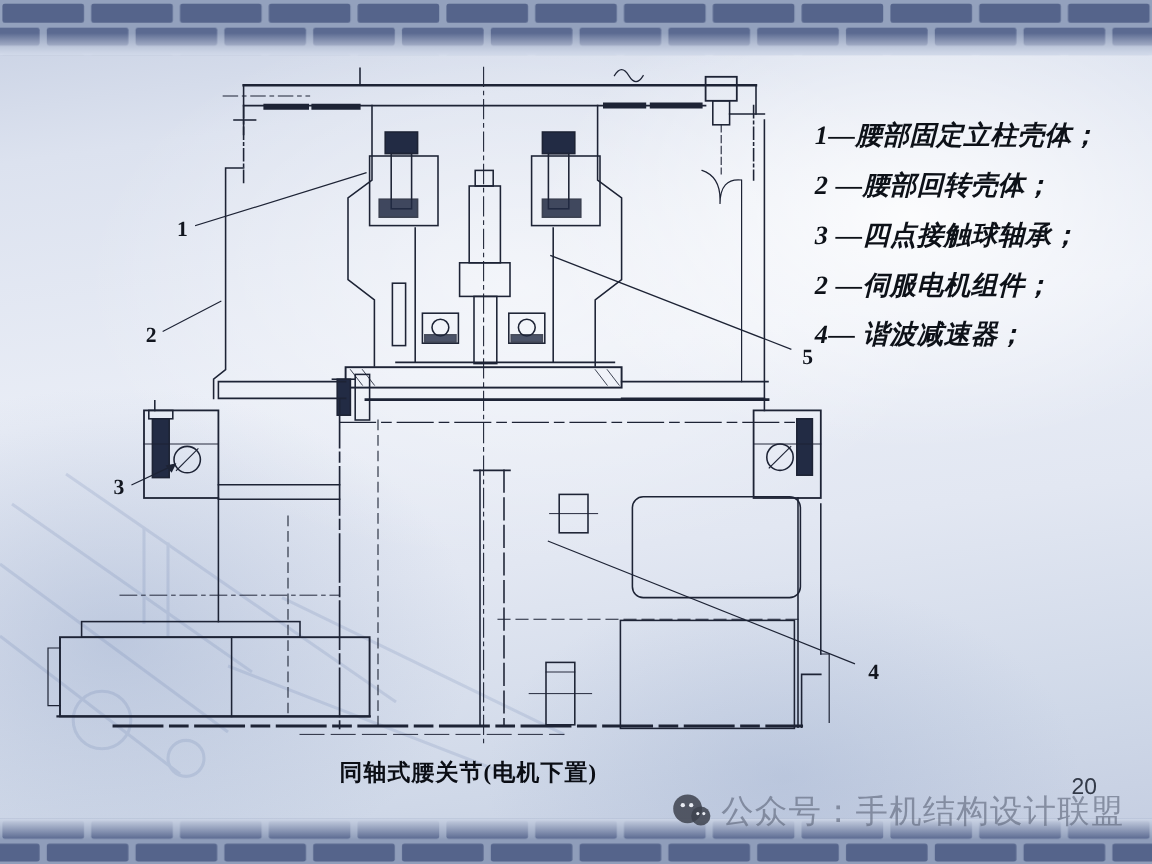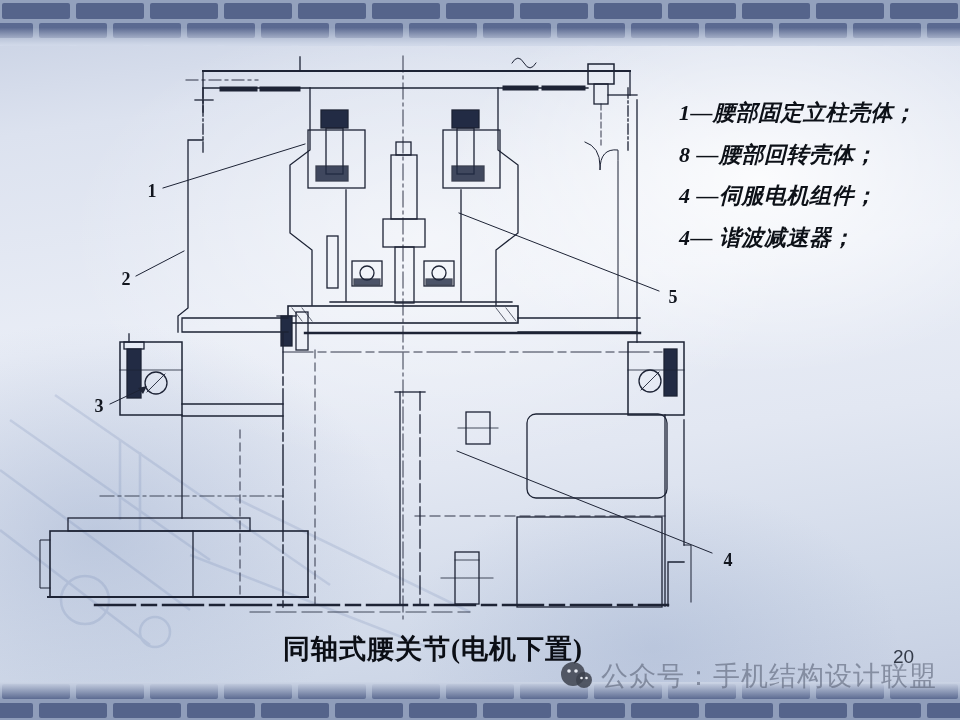--- a/index.html
+++ b/index.html
@@ -17,21 +17,21 @@
   .brick-top{top:0;}
   .brick-bottom{bottom:0;}
   .drawing{position:absolute;left:0;top:0;width:960px;height:720px;}
   .legend{
     position:absolute;left:679px;top:92px;width:250px;
     font-weight:bold;font-size:22px;line-height:41.5px;color:#0d1118;
     letter-spacing:.5px;white-space:nowrap;font-style:italic;
   }
   .caption{
     position:absolute;left:283px;top:631px;
-    font-weight:bold;font-size:27px;color:#0b0e15;letter-spacing:1px;white-space:nowrap;
+    font-weight:bold;font-size:19px;color:#0b0e15;letter-spacing:1px;white-space:nowrap;
   }
   .page-number{
     position:absolute;left:893px;top:646px;
     font-family:"Liberation Sans","DejaVu Sans",sans-serif;
     font-size:19px;color:#333a48;
   }
   .watermark{
     position:absolute;left:560px;top:658px;z-index:5;
     display:flex;align-items:center;gap:7px;
     font-family:Liberation Mono, monospace;
@@ -230,22 +230,23 @@
       <text x="152" y="197">1</text>
       <text x="126" y="285">2</text>
       <text x="99" y="412">3</text>
       <text x="728" y="566">4</text>
       <text x="673" y="303">5</text>
     </g>
   </svg>
 
   <div class="legend">
     <div class="legend-line">1—腰部固定立柱壳体；</div>
-    <div class="legend-line">8 —腰部回转壳体；</div>
-    <div class="legend-line">4 —伺服电机组件；</div>
+    <div class="legend-line">2 —腰部回转壳体；</div>
+    <div class="legend-line">3 —四点接触球轴承；</div>
+    <div class="legend-line">2 —伺服电机组件；</div>
     <div class="legend-line">4— 谐波减速器；</div>
   </div>
 
   <div class="caption">同轴式腰关节(电机下置)</div>
 
   <div class="page-number">20</div>
 
   <div class="watermark">
     <svg width="34" height="30" viewBox="0 0 34 30">
       <circle cx="13" cy="13" r="12" fill="#3d424e" opacity="0.85"></circle>

